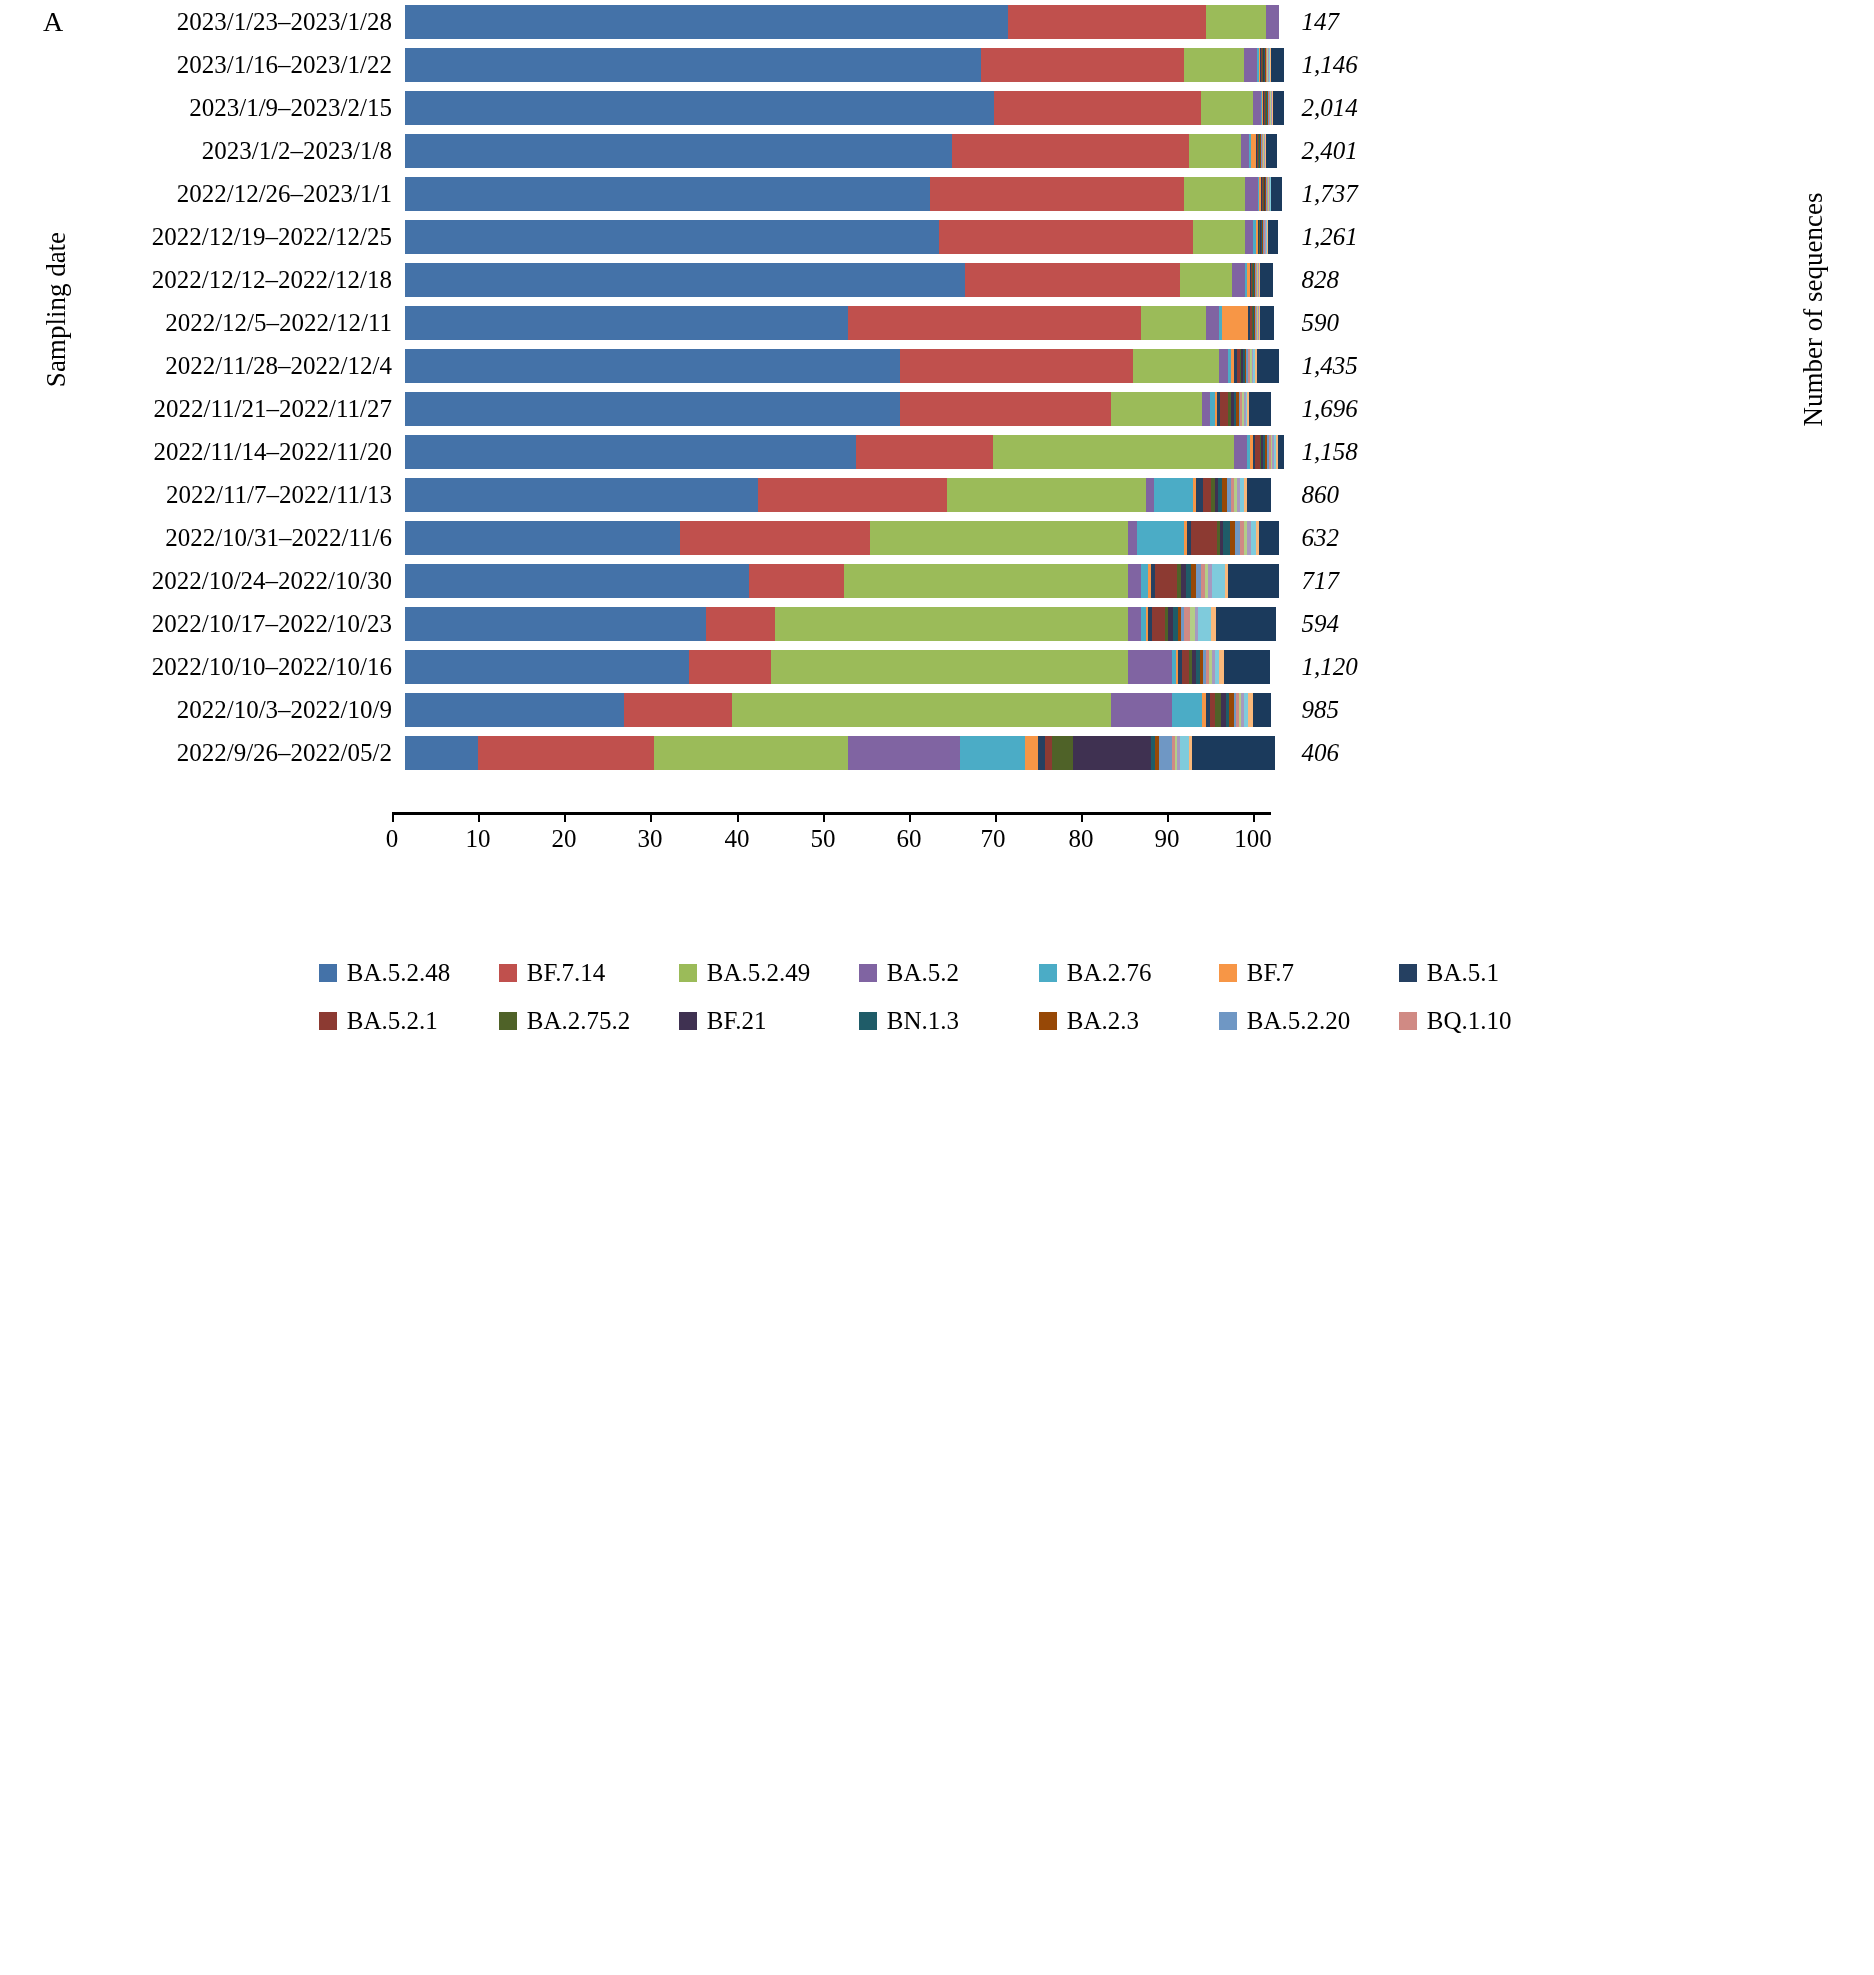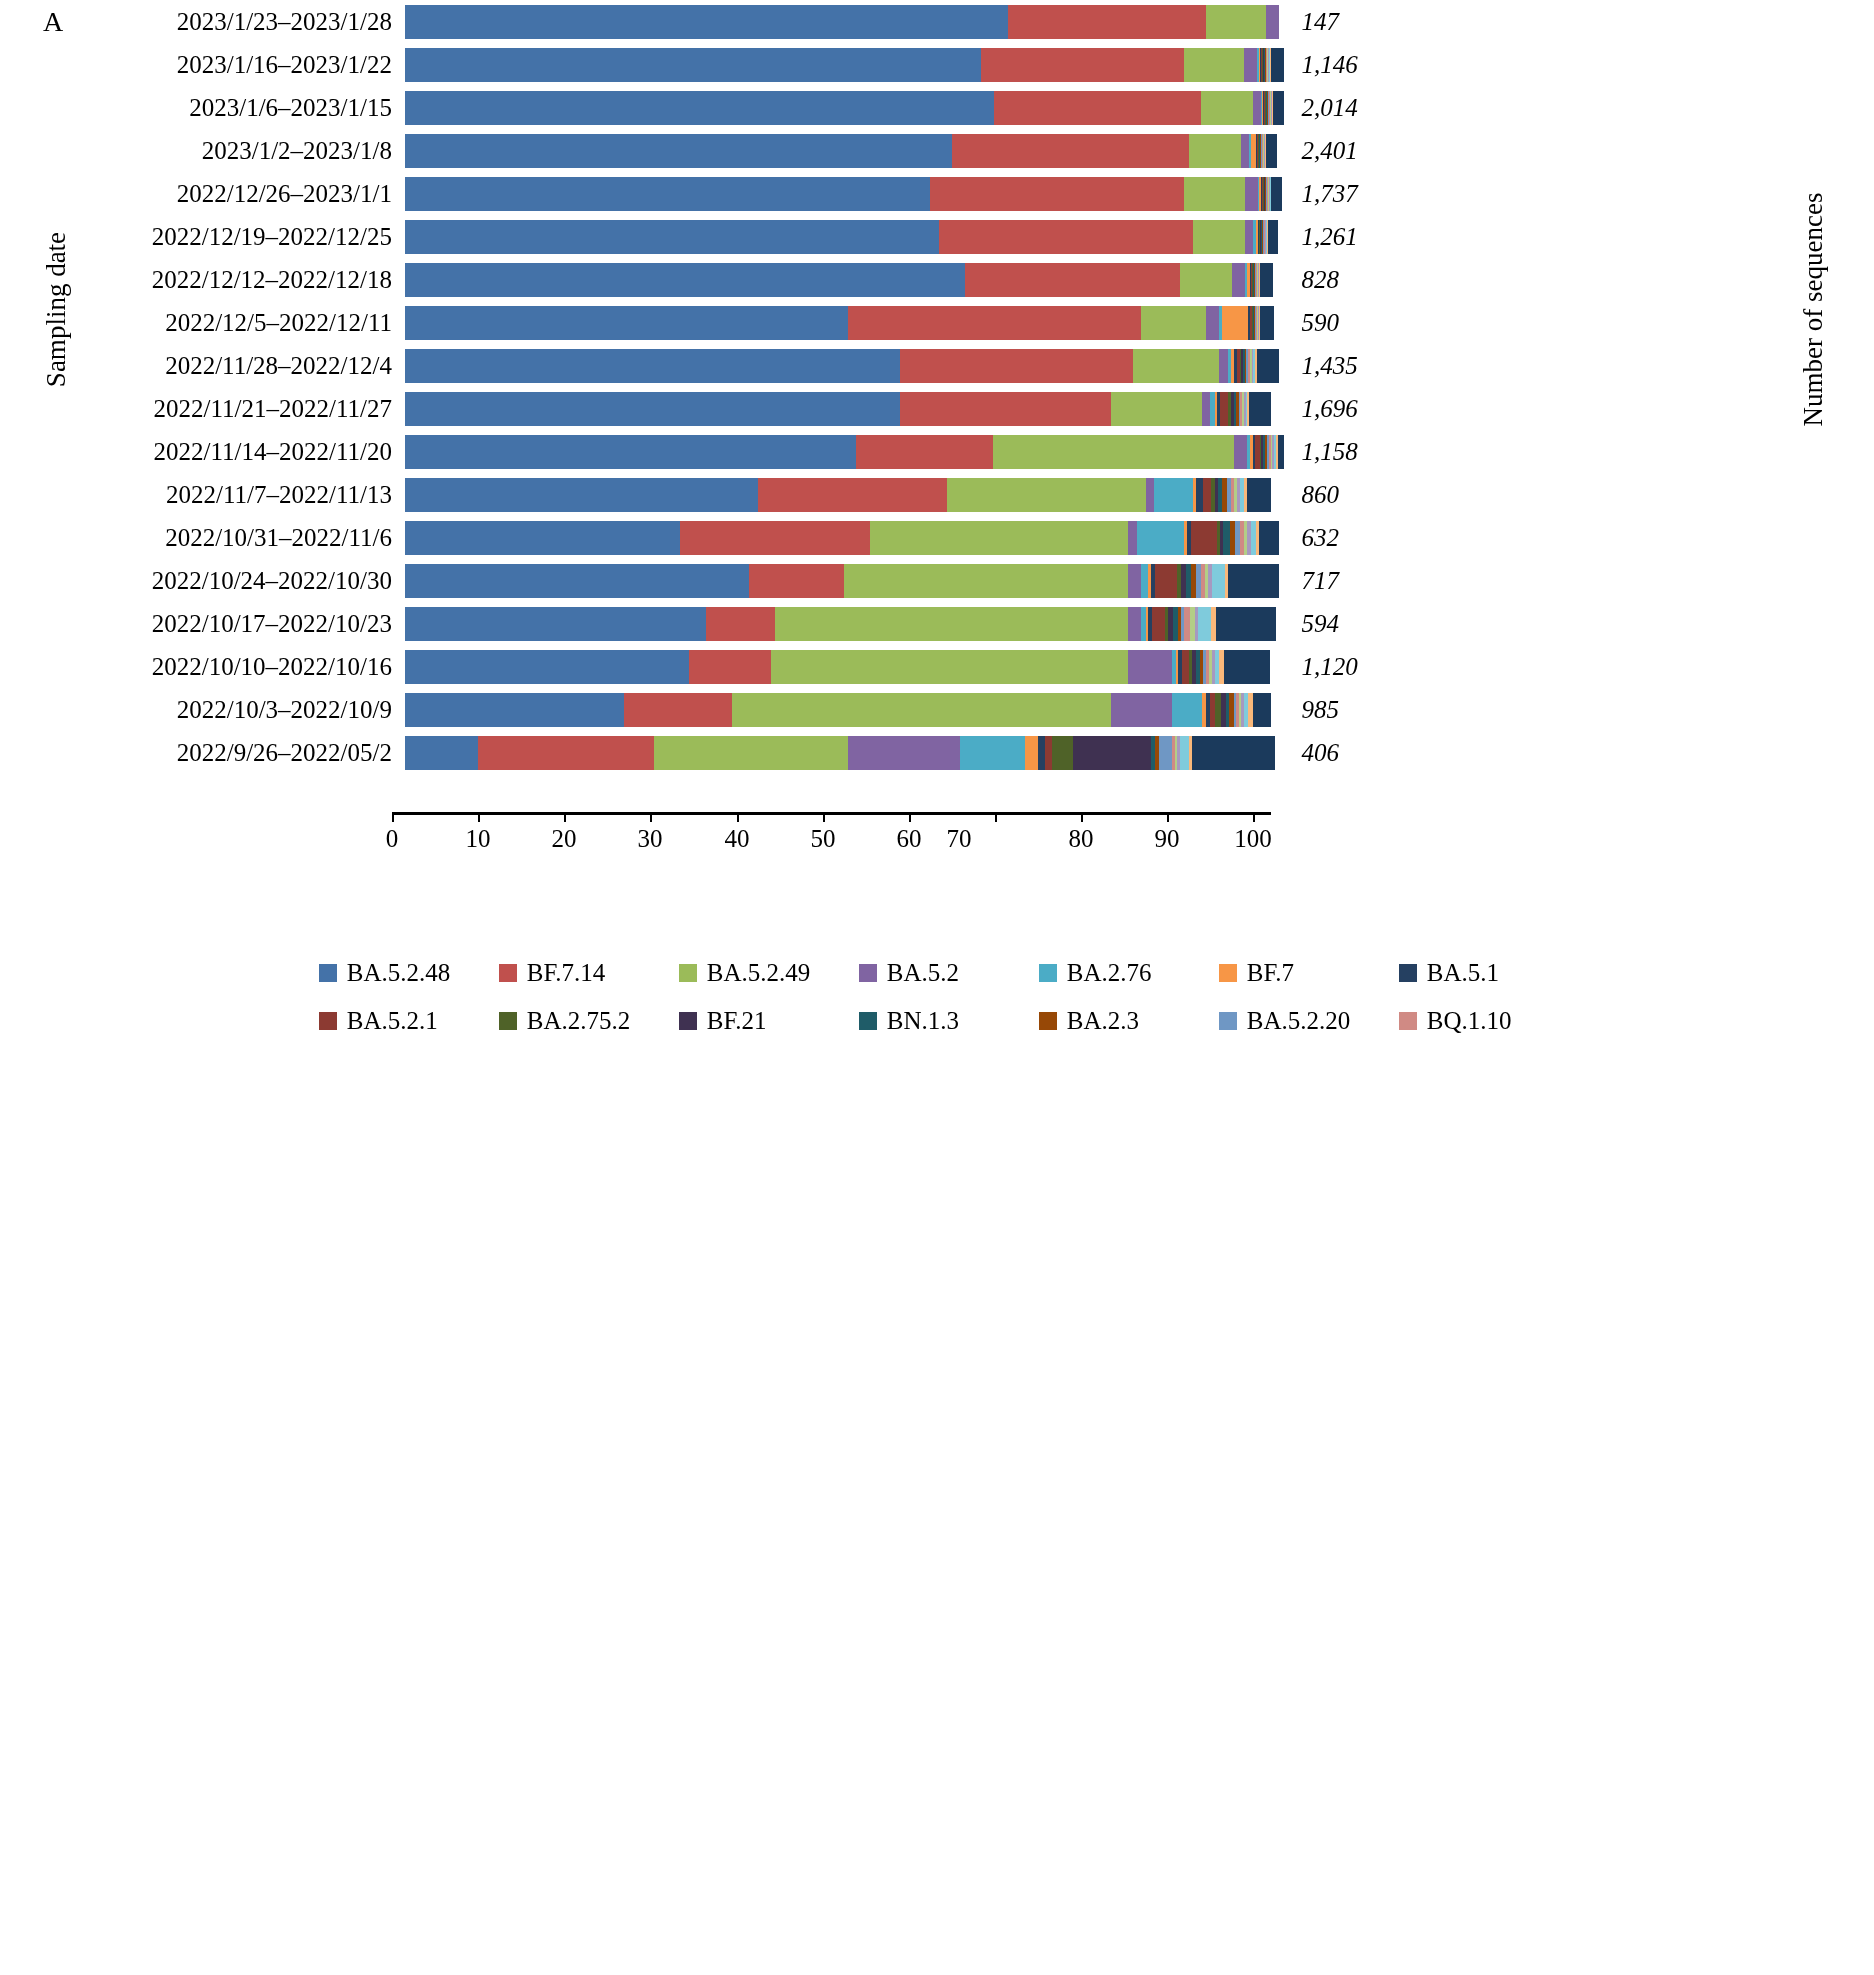--- a/index.html
+++ b/index.html
@@ -198,21 +198,21 @@
             <div class="a-seg" style="width: 0.0980392%; background: rgb(179, 206, 134);"></div>
             <div class="a-seg" style="width: 0.0980392%; background: rgb(166, 153, 192);"></div>
             <div class="a-seg" style="width: 0.0980392%; background: rgb(127, 203, 220);"></div>
             <div class="a-seg" style="width: 0.0980392%; background: rgb(250, 184, 122);"></div>
             <div class="a-seg" style="width: 1.47059%; background: rgb(27, 58, 92);"></div>
           </div>
         </div>
         <div class="a-row-count">1,146</div>
       </div>
       <div class="a-row">
-        <div class="a-row-label">2023/1/6–2023/1/15</div>
+        <div class="a-row-label">2023/1/9–2023/2/15</div>
         <div class="a-bar-wrap">
           <div class="a-bar">
             <div class="a-seg" style="width: 67.1569%; background: rgb(68, 114, 168);"></div>
             <div class="a-seg" style="width: 23.5294%; background: rgb(192, 80, 77);"></div>
             <div class="a-seg" style="width: 5.88235%; background: rgb(155, 187, 89);"></div>
             <div class="a-seg" style="width: 0.980392%; background: rgb(128, 100, 162);"></div>
             <div class="a-seg" style="width: 0.0980392%; background: rgb(75, 172, 198);"></div>
             <div class="a-seg" style="width: 0.0980392%; background: rgb(247, 150, 70);"></div>
             <div class="a-seg" style="width: 0.0980392%; background: rgb(37, 64, 97);"></div>
             <div class="a-seg" style="width: 0.0980392%; background: rgb(140, 58, 50);"></div>
@@ -646,21 +646,21 @@
       <div class="a-ticklabel" style="left: 172px;">20</div>
       <div class="a-tick" style="left: 258px;"></div>
       <div class="a-ticklabel" style="left: 258px;">30</div>
       <div class="a-tick" style="left: 345px;"></div>
       <div class="a-ticklabel" style="left: 345px;">40</div>
       <div class="a-tick" style="left: 431px;"></div>
       <div class="a-ticklabel" style="left: 431px;">50</div>
       <div class="a-tick" style="left: 517px;"></div>
       <div class="a-ticklabel" style="left: 517px;">60</div>
       <div class="a-tick" style="left: 603px;"></div>
-      <div class="a-ticklabel" style="left: 567px;">70</div>
+      <div class="a-ticklabel" style="left: 601px;">70</div>
       <div class="a-tick" style="left: 689px;"></div>
       <div class="a-ticklabel" style="left: 689px;">80</div>
       <div class="a-tick" style="left: 775px;"></div>
       <div class="a-ticklabel" style="left: 775px;">90</div>
       <div class="a-tick" style="left: 861px;"></div>
       <div class="a-ticklabel" style="left: 861px;">100</div>
     </div>
 </div>
 
 <div id="legend">

